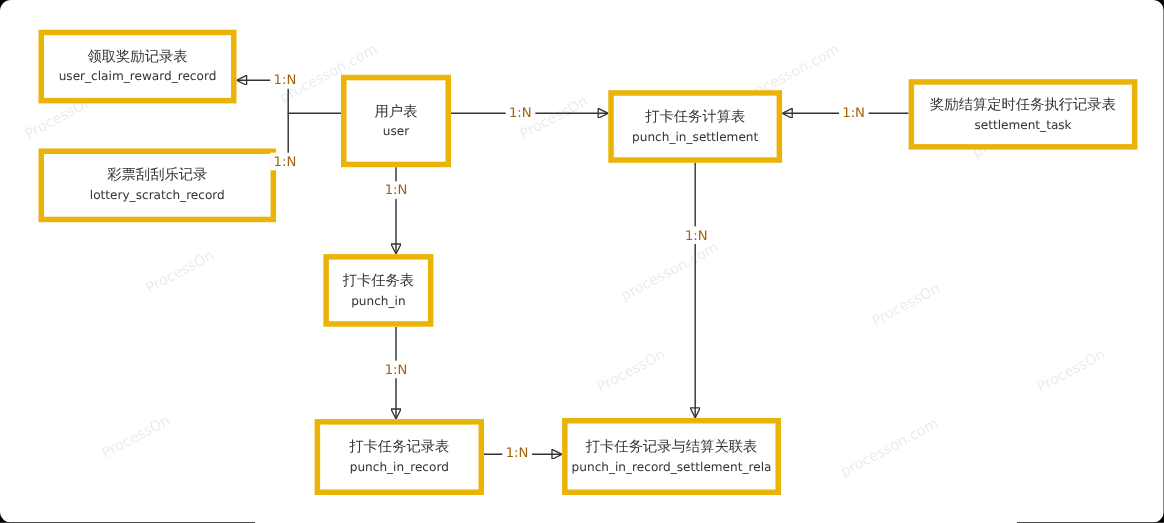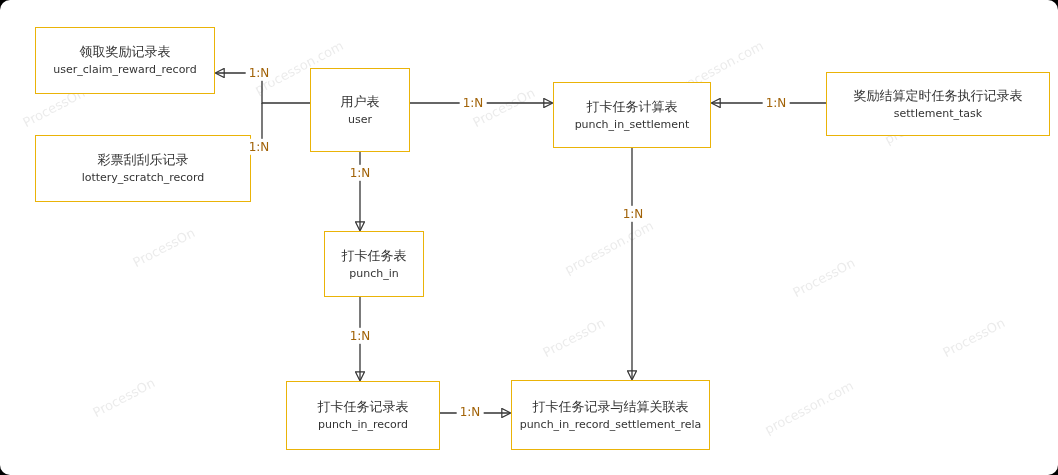--- a/index.html
+++ b/index.html
@@ -26,21 +26,21 @@
   }
   .edges path {
     fill: none;
     stroke: #333333;
     stroke-width: 1.3;
   }
   .entity {
     position: absolute;
     box-sizing: border-box;
     background: #ffffff;
-    border: 1px solid #eab308;
+    border: 5px solid #eab308;
     display: flex;
     flex-direction: column;
     align-items: center;
     justify-content: center;
     gap: 3px;
     text-align: center;
     color: #333333;
     z-index: 2;
   }
   .entity .cn { font-size: 13px; line-height: 1.25; white-space: nowrap; }
@@ -115,26 +115,26 @@
     <div class="entity" style="left:310px; top:68px; width:100px; height:84px">
       <div class="cn">用户表</div>
       <div class="en">user</div>
     </div>
 
     <div class="entity" style="left:553px; top:82px; width:158px; height:66px">
       <div class="cn">打卡任务计算表</div>
       <div class="en">punch_in_settlement</div>
     </div>
 
-    <div class="entity" style="left:826px; top:72px; width:224px; height:64px">
+    <div class="entity" style="left:826px; top:72px; width:208px; height:64px">
       <div class="cn">奖励结算定时任务执行记录表</div>
       <div class="en">settlement_task</div>
     </div>
 
-    <div class="entity" style="left:324px; top:231px; width:100px; height:66px">
+    <div class="entity" style="left:294px; top:231px; width:100px; height:66px">
       <div class="cn">打卡任务表</div>
       <div class="en">punch_in</div>
     </div>
 
     <div class="entity" style="left:286px; top:381px; width:154px; height:69px">
       <div class="cn">打卡任务记录表</div>
       <div class="en">punch_in_record</div>
     </div>
 
     <div class="entity" style="left:511px; top:380px; width:199px; height:70px">

